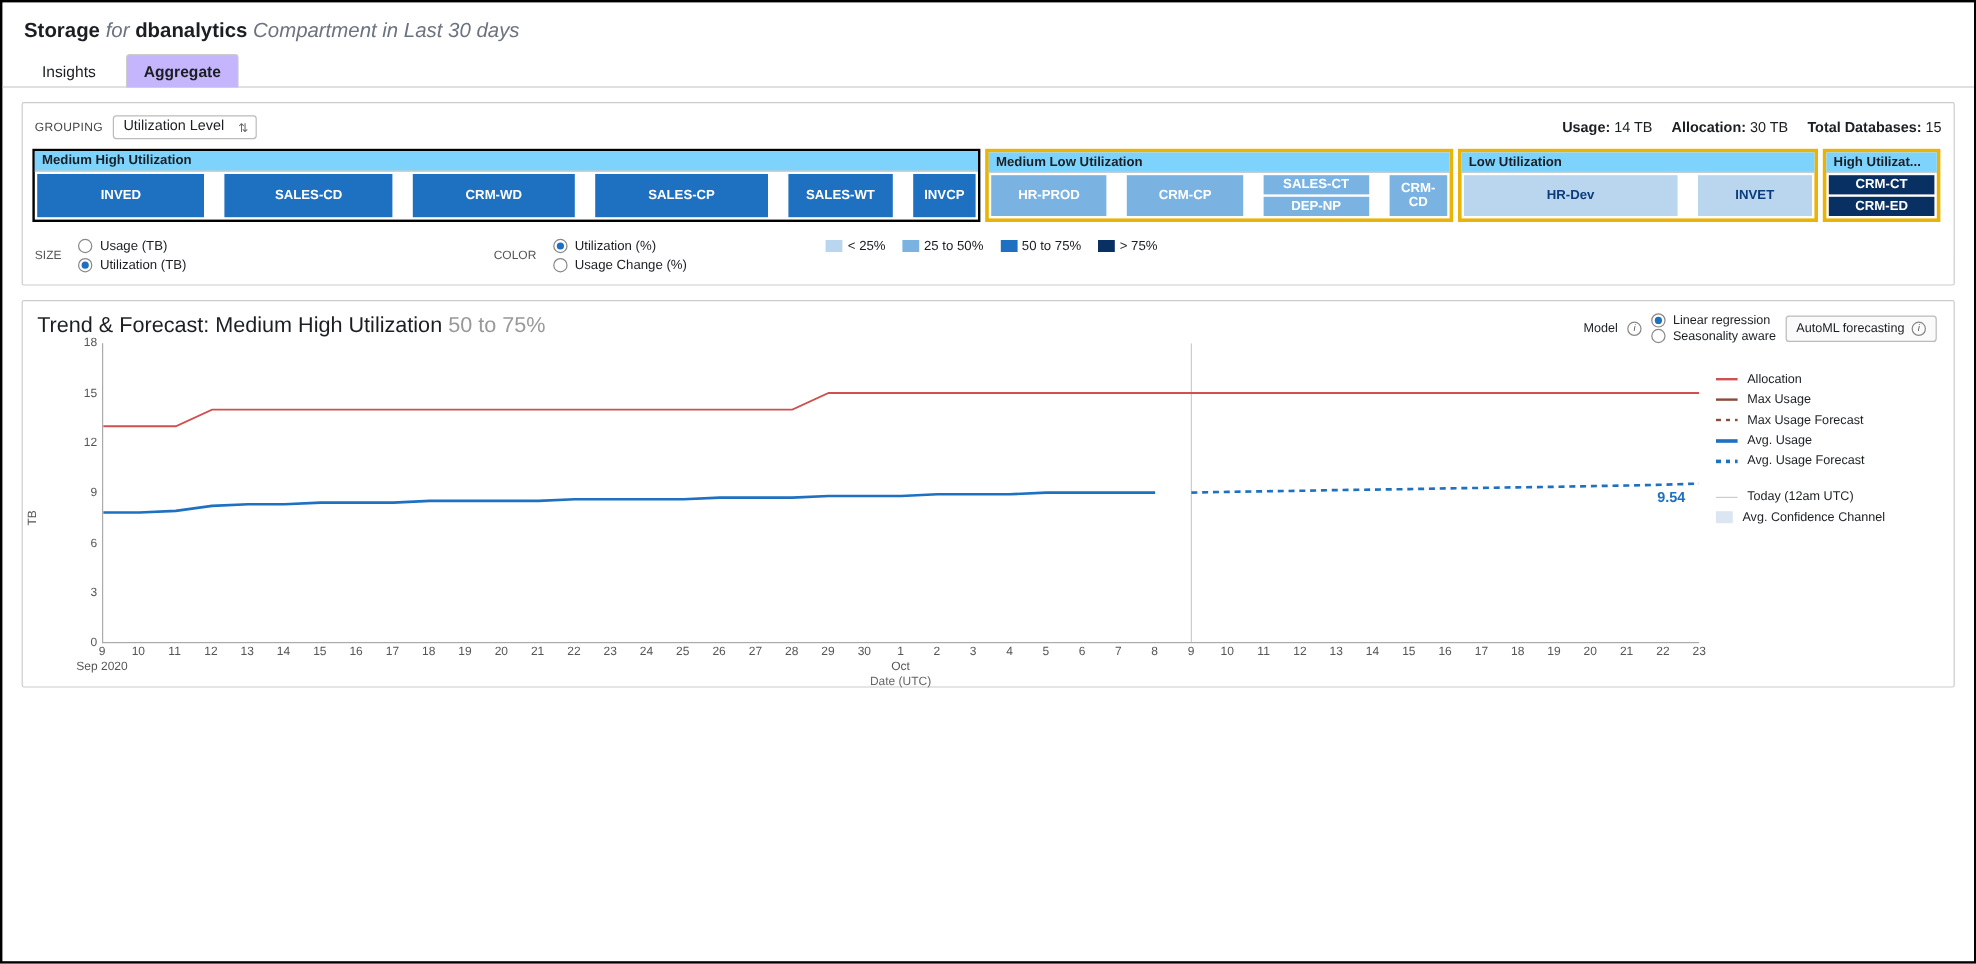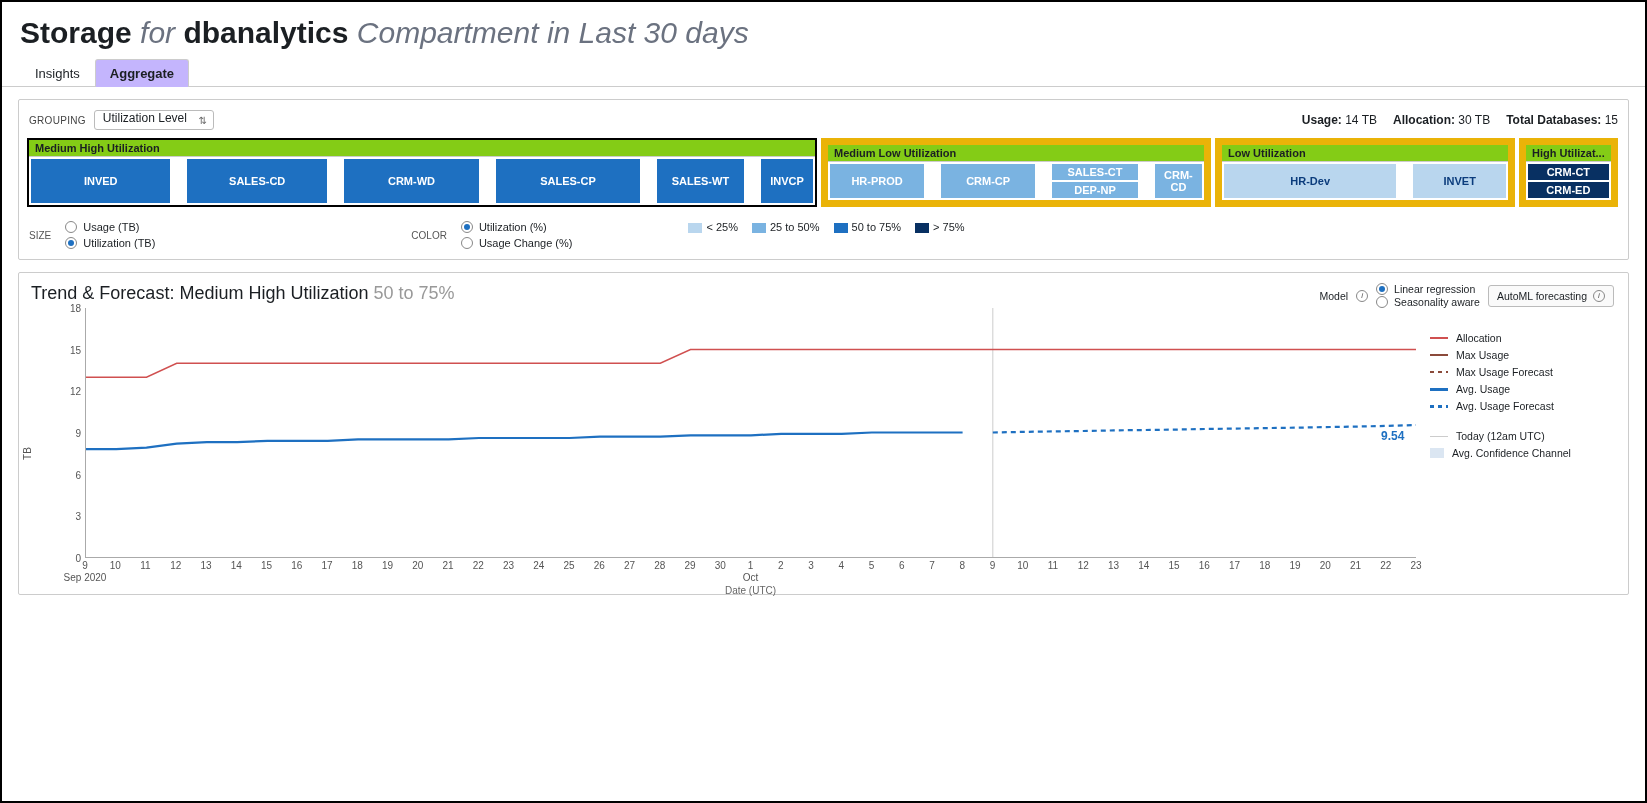--- a/index.html
+++ b/index.html
@@ -1,39 +1,39 @@
 <!DOCTYPE html>
 <html><head>
 <meta charset="utf-8">
 <style>
 * { box-sizing: border-box; margin: 0; padding: 0; }
 body { font-family: -apple-system, BlinkMacSystemFont, "Segoe UI", Helvetica, Arial, sans-serif; background: #fff; color: #1b1f23; width: 1647px; height: 803px; border: 2px solid #000; position: relative; overflow: hidden; }
 
 .header { padding: 14px 18px 8px; }
-.header h1 { font-size: 30px; font-weight: 400; }
+.header h1 { font-size: 17px; font-weight: 400; }
 .header .bold { font-weight: 600; }
 .header .ital { font-style: italic; color: #6b7280; }
 
-.tabs { border-bottom: 1px solid #ccc; padding: 0 18px; display: flex; gap: 0; }
+.tabs { border-bottom: 1px solid #ccc; padding: 0 18px; display: flex; gap: 10px; }
 .tab { padding: 6px 14px 6px; font-size: 13px; cursor: pointer; border: 1px solid transparent; border-bottom: none; position: relative; bottom: -1px; }
 .tab.active { border-color: #ccc; background: #c4b5fd; font-weight: 600; border-radius: 3px 3px 0 0; }
 
 .panel { border: 1px solid #ccc; margin: 12px 16px; border-radius: 2px; }
 
 .toolbar { display: flex; align-items: center; padding: 10px 10px 8px; font-size: 12px; }
 .grouping-label { text-transform: uppercase; font-size: 10px; letter-spacing: .3px; margin-right: 8px; color: #444; }
 .select { border: 1px solid #bbb; border-radius: 3px; padding: 0 20px 4px 8px; font-size: 12px; position: relative; display: inline-block; min-width: 120px; }
 .select::after { content: "⇅"; position: absolute; right: 6px; top: 4px; font-size: 10px; color: #666; }
 .stats { margin-left: auto; display: flex; gap: 16px; font-size: 12px; }
 .stats b { font-weight: 600; }
 
 .treemap { display: flex; gap: 4px; padding: 0 8px 8px; }
-.group { display: flex; flex-direction: column; border: 7px solid #eab308; }
+.group { display: flex; flex-direction: column; border: 3px solid #eab308; }
 .group.selected { border: 2px solid #000; }
-.group-header { background: #84cc16; font-size: 11px; font-weight: 600; padding: 2px 6px; border-bottom: 1px solid #ccc; white-space: nowrap; overflow: hidden; text-overflow: ellipsis; }
+.group-header { background: #7dd3fc; font-size: 11px; font-weight: 600; padding: 2px 6px; border-bottom: 1px solid #ccc; white-space: nowrap; overflow: hidden; text-overflow: ellipsis; }
 .group-body { flex: 1; display: flex; gap: 17px; padding: 2px; }
 .cell { display: flex; align-items: center; justify-content: center; color: #fff; font-size: 11px; font-weight: 600; text-align: center; padding: 2px; }
 .cell.med { background: #1e70c1; }
 .cell.lightblue { background: #7ab3e1; }
 .cell.paleblue { background: #b9d6ee; color: #0b3c7c; }
 .cell.verydark { background: #083062; }
 
 .vcol { display: flex; flex-direction: column; gap: 2px; }
 
 .legend-row { display: flex; align-items: flex-start; gap: 36px; padding: 6px 10px 10px; font-size: 11px; flex-wrap: wrap; }

